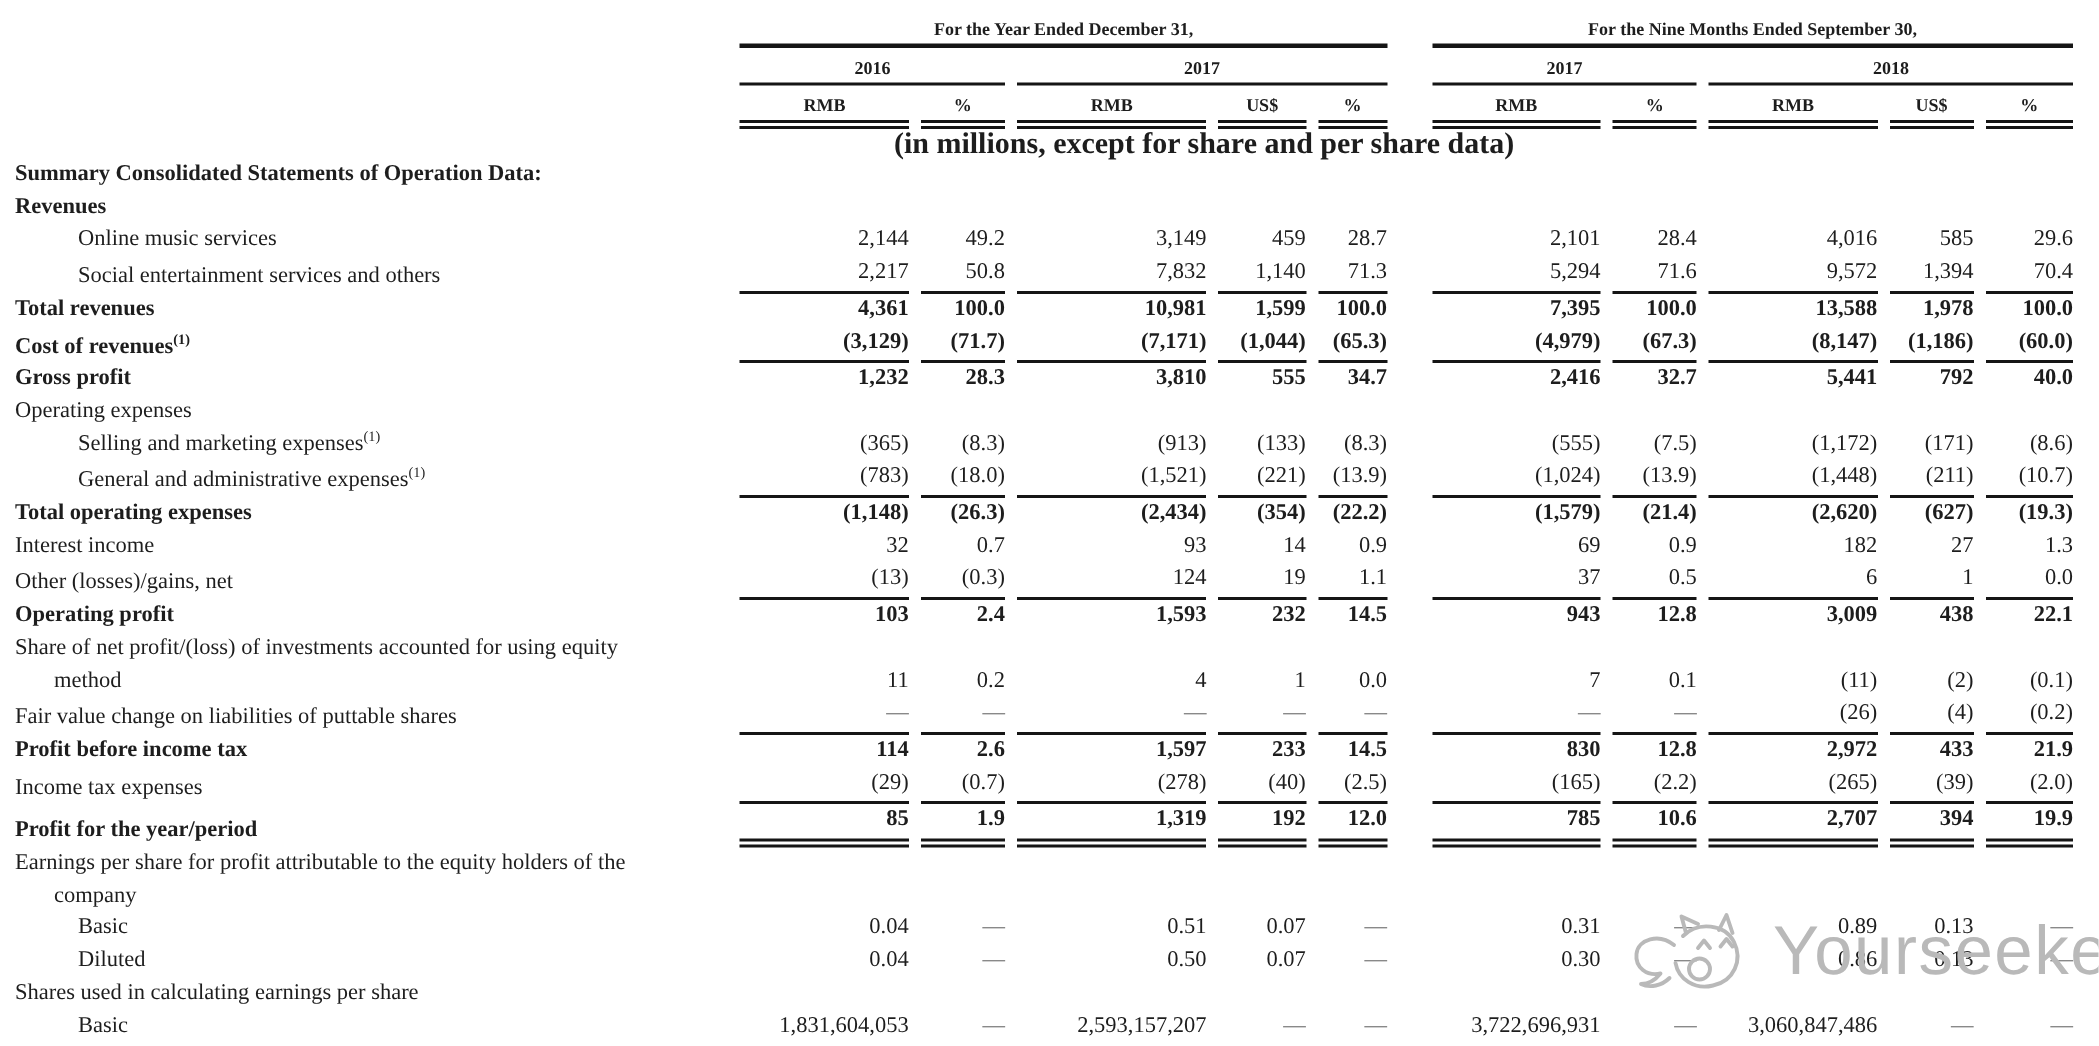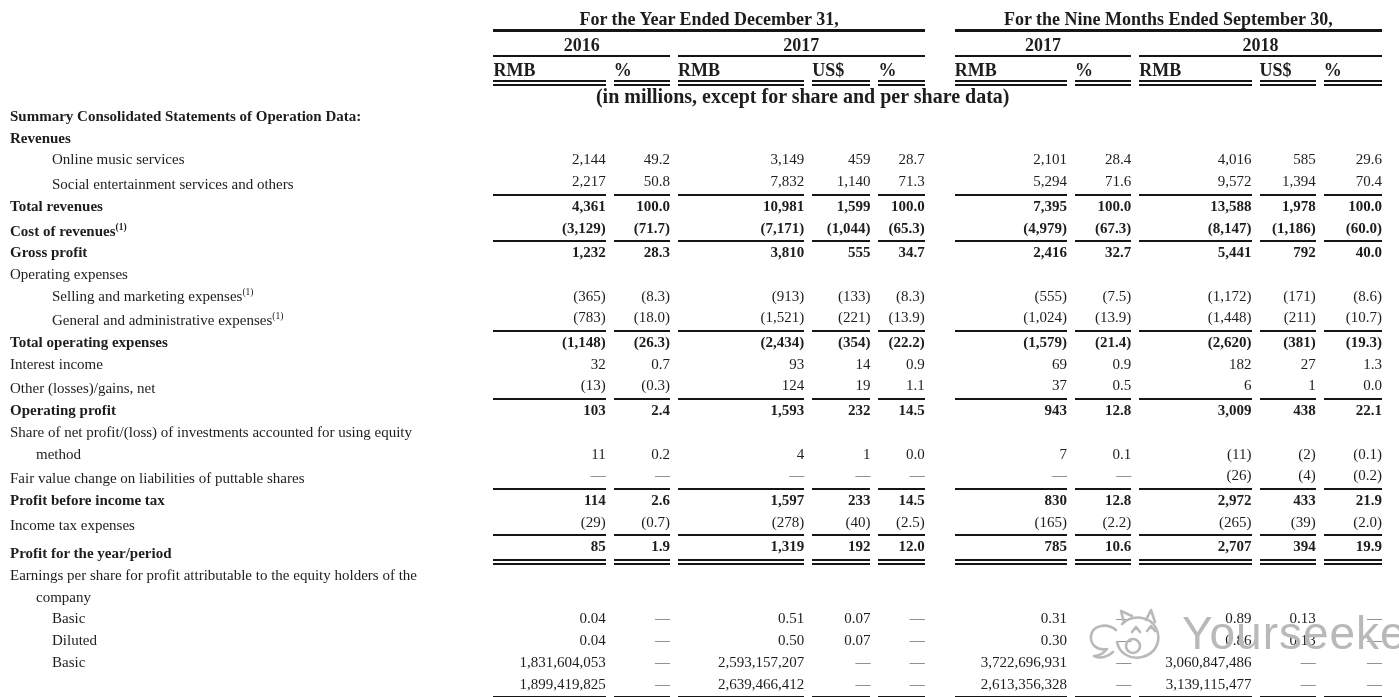--- a/index.html
+++ b/index.html
@@ -6,24 +6,24 @@
   body{
     width:1399px;height:697px;background:#ffffff;position:relative;overflow:hidden;
     font-family:"Liberation Serif","DejaVu Serif",serif;color:#1d1d1d;
     -webkit-font-smoothing:antialiased;
   }
   table.fin{
     border-collapse:separate;border-spacing:8px 0;margin-top:10px;
     table-layout:fixed;width:1390px;
   }
   th,td{padding:0;vertical-align:bottom;}
-  thead th{font-weight:bold;font-size:18px;line-height:18px;white-space:nowrap;}
+  thead th{font-weight:bold;font-size:12px;line-height:18px;white-space:nowrap;}
   th.grp{border-bottom:3px solid #151515;text-align:center;padding-bottom:1px;}
   th.yr{border-bottom:2px solid #151515;text-align:center;padding-top:4px;padding-bottom:1px;}
-  th.cur{border-bottom:6px double #151515;text-align:left;padding-top:4px;padding-bottom:1px;}
+  th.cur{border-bottom:6px double #151515;text-align:center;padding-top:4px;padding-bottom:1px;}
   td.note{text-align:center;font-weight:bold;font-size:20px;line-height:20px;padding-right:270px;white-space:nowrap;}
   tbody td{font-size:15px;line-height:21.7px;}
   td.lbl{white-space:nowrap;}
   td.lbl .l2{padding-left:26px;}
   td.num{text-align:right;white-space:nowrap;}
   .b{font-weight:bold;}
   .ul{border-bottom:2px solid #151515;padding-bottom:1px;}
   .dul{border-bottom:6px double #151515;padding-bottom:1px;}
   .dash{color:#6e6e6e;}
   .ind0{padding-left:2px;}
@@ -236,21 +236,21 @@
         <td class="lbl ind0 b"><span>Total operating expenses</span></td>
         <td class="num b">(1,148)</td>
         <td class="num b">(26.3)</td>
         <td class="num b">(2,434)</td>
         <td class="num b">(354)</td>
         <td class="num b">(22.2)</td>
         <td></td>
         <td class="num b">(1,579)</td>
         <td class="num b">(21.4)</td>
         <td class="num b">(2,620)</td>
-        <td class="num b">(381)</td>
+        <td class="num b">(627)</td>
         <td class="num b">(19.3)</td>
       </tr>
       <tr>
         <td class="lbl ind0"><span>Interest income</span></td>
         <td class="num">32</td>
         <td class="num">0.7</td>
         <td class="num">93</td>
         <td class="num">14</td>
         <td class="num">0.9</td>
         <td></td>
@@ -392,20 +392,34 @@
         <td class="num dash">—</td>
         <td class="num">0.50</td>
         <td class="num">0.07</td>
         <td class="num dash">—</td>
         <td></td>
         <td class="num">0.30</td>
         <td class="num dash">—</td>
         <td class="num">0.86</td>
         <td class="num">0.13</td>
         <td class="num dash">—</td>
+      </tr>
+      <tr>
+        <td class="lbl ind0"><span>Shares used in calculating earnings per share</span></td>
+        <td class="num"></td>
+        <td class="num"></td>
+        <td class="num"></td>
+        <td class="num"></td>
+        <td class="num"></td>
+        <td></td>
+        <td class="num"></td>
+        <td class="num"></td>
+        <td class="num"></td>
+        <td class="num"></td>
+        <td class="num"></td>
       </tr>
       <tr>
         <td class="lbl ind1"><span>Basic</span></td>
         <td class="num">1,831,604,053</td>
         <td class="num dash">—</td>
         <td class="num">2,593,157,207</td>
         <td class="num dash">—</td>
         <td class="num dash">—</td>
         <td></td>
         <td class="num">3,722,696,931</td>

